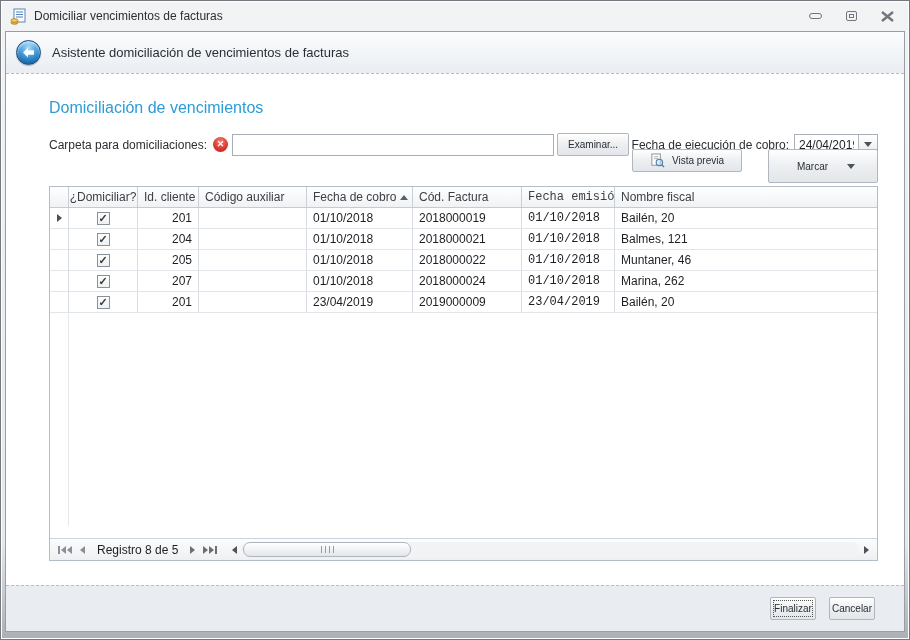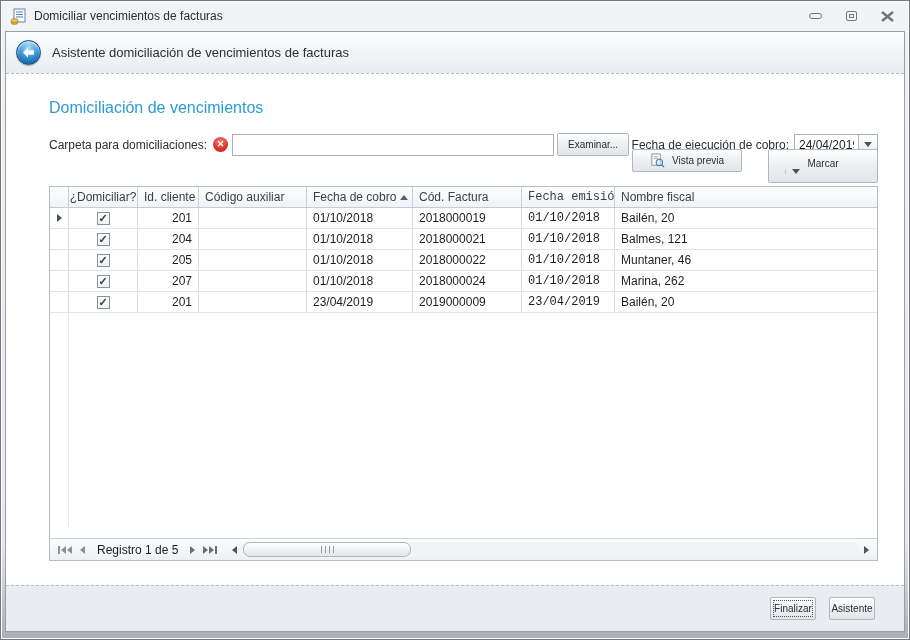--- a/index.html
+++ b/index.html
@@ -80,21 +80,21 @@
   .combo-btn {
     width: 19px; border-left: 1px solid #b0b6bd;
     background: linear-gradient(#ffffff, #e6eaee);
     display: flex; align-items: center; justify-content: center; cursor: pointer;
   }
   .tri-down { width: 0; height: 0; border-left: 4px solid transparent; border-right: 4px solid transparent; border-top: 5px solid #4d5358; }
   .select-row { display: flex; align-items: flex-end; margin-bottom: 3px; height: 25px; flex: none; }
   .select-row .sel-label { padding-bottom: 4px; color: #2b2f33; }
   .sel-buttons { margin-left: auto; display: flex; gap: 26px; }
   .btn-preview { width: 110px; gap: 7px; }
-  .btn-split { width: 110px; padding: 16px; flex-direction: column; }
+  .btn-split { width: 110px; padding: 16px; }
   .btn-split .split-main { flex: 1; text-align: center; }
   .btn-split .split-arrow {
     width: 21px; align-self: stretch; border-left: 1px solid #c3c8ce;
     display: flex; align-items: center; justify-content: center; cursor: pointer;
   }
   
   .grid {
     flex: 1; border: 1px solid #b4bcc6; display: flex; flex-direction: column;
     margin-bottom: 24px; background: #fff; overflow: hidden;
   }
@@ -317,21 +317,21 @@
 
         <div class="g-nav">
           <span class="nav-btn">
             <span class="nbar"></span>
             <span class="t-l"></span>
               <span class="t-l"></span>
           </span>
           <span class="nav-btn">
             <span class="t-l"></span>
           </span>
-          <span class="nav-text">Registro 1 de 5</span>
+          <span class="nav-text">Registro 8 de 5</span>
           <span class="nav-btn">
             <span class="t-r"></span>
           </span>
           <span class="nav-btn">
             <span class="t-r"></span>
               <span class="t-r"></span>
             <span class="nbar nbar-d"></span>
           </span>
           <span class="hscroll">
             <span class="hs-arrow">
@@ -345,17 +345,17 @@
             <span class="hs-arrow">
                 <span class="t-r" style="border-left-color:#4d5358;"></span>
               </span>
           </span>
         </div>
       </div>
     </div>
 
     <div class="footer">
       <button class="btn btn-footer btn-default">Finalizar</button>
-      <button class="btn btn-footer">Asistente</button>
+      <button class="btn btn-footer">Cancelar</button>
     </div>
 
   </div>
 </div>
 
 </body></html>

